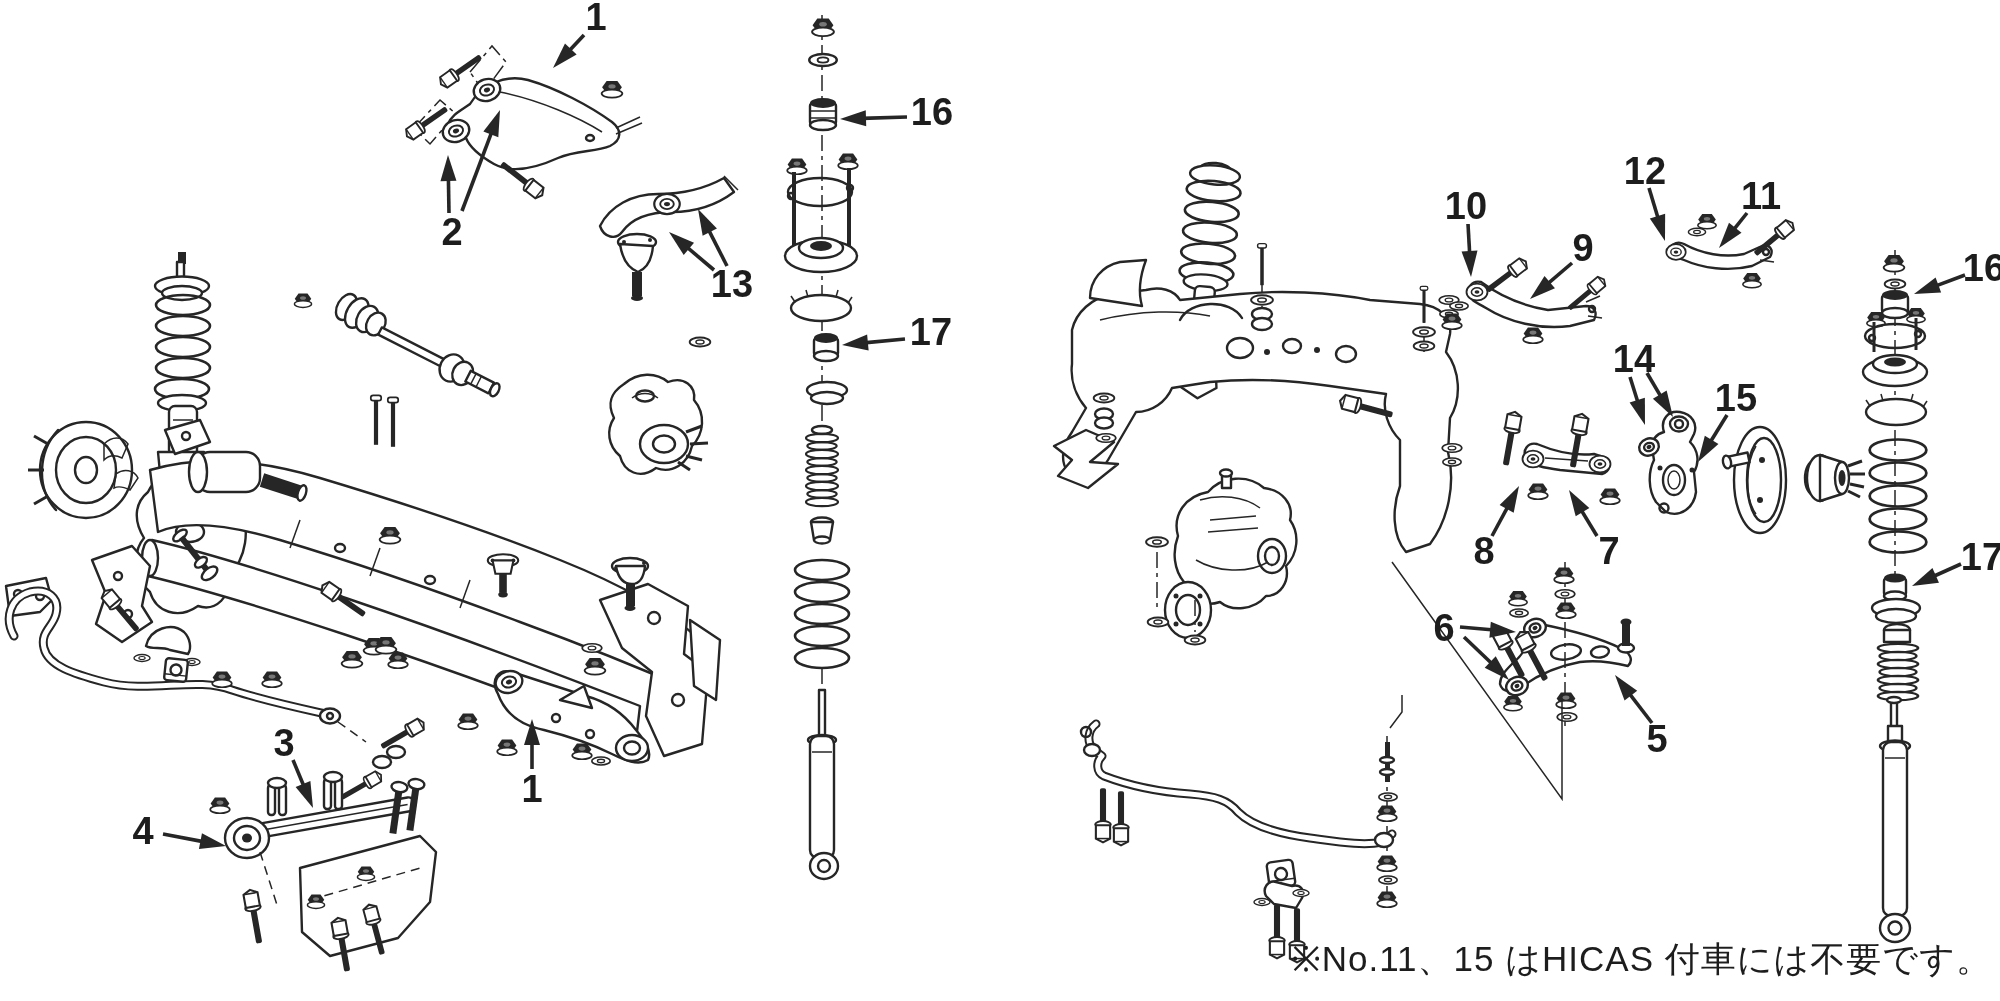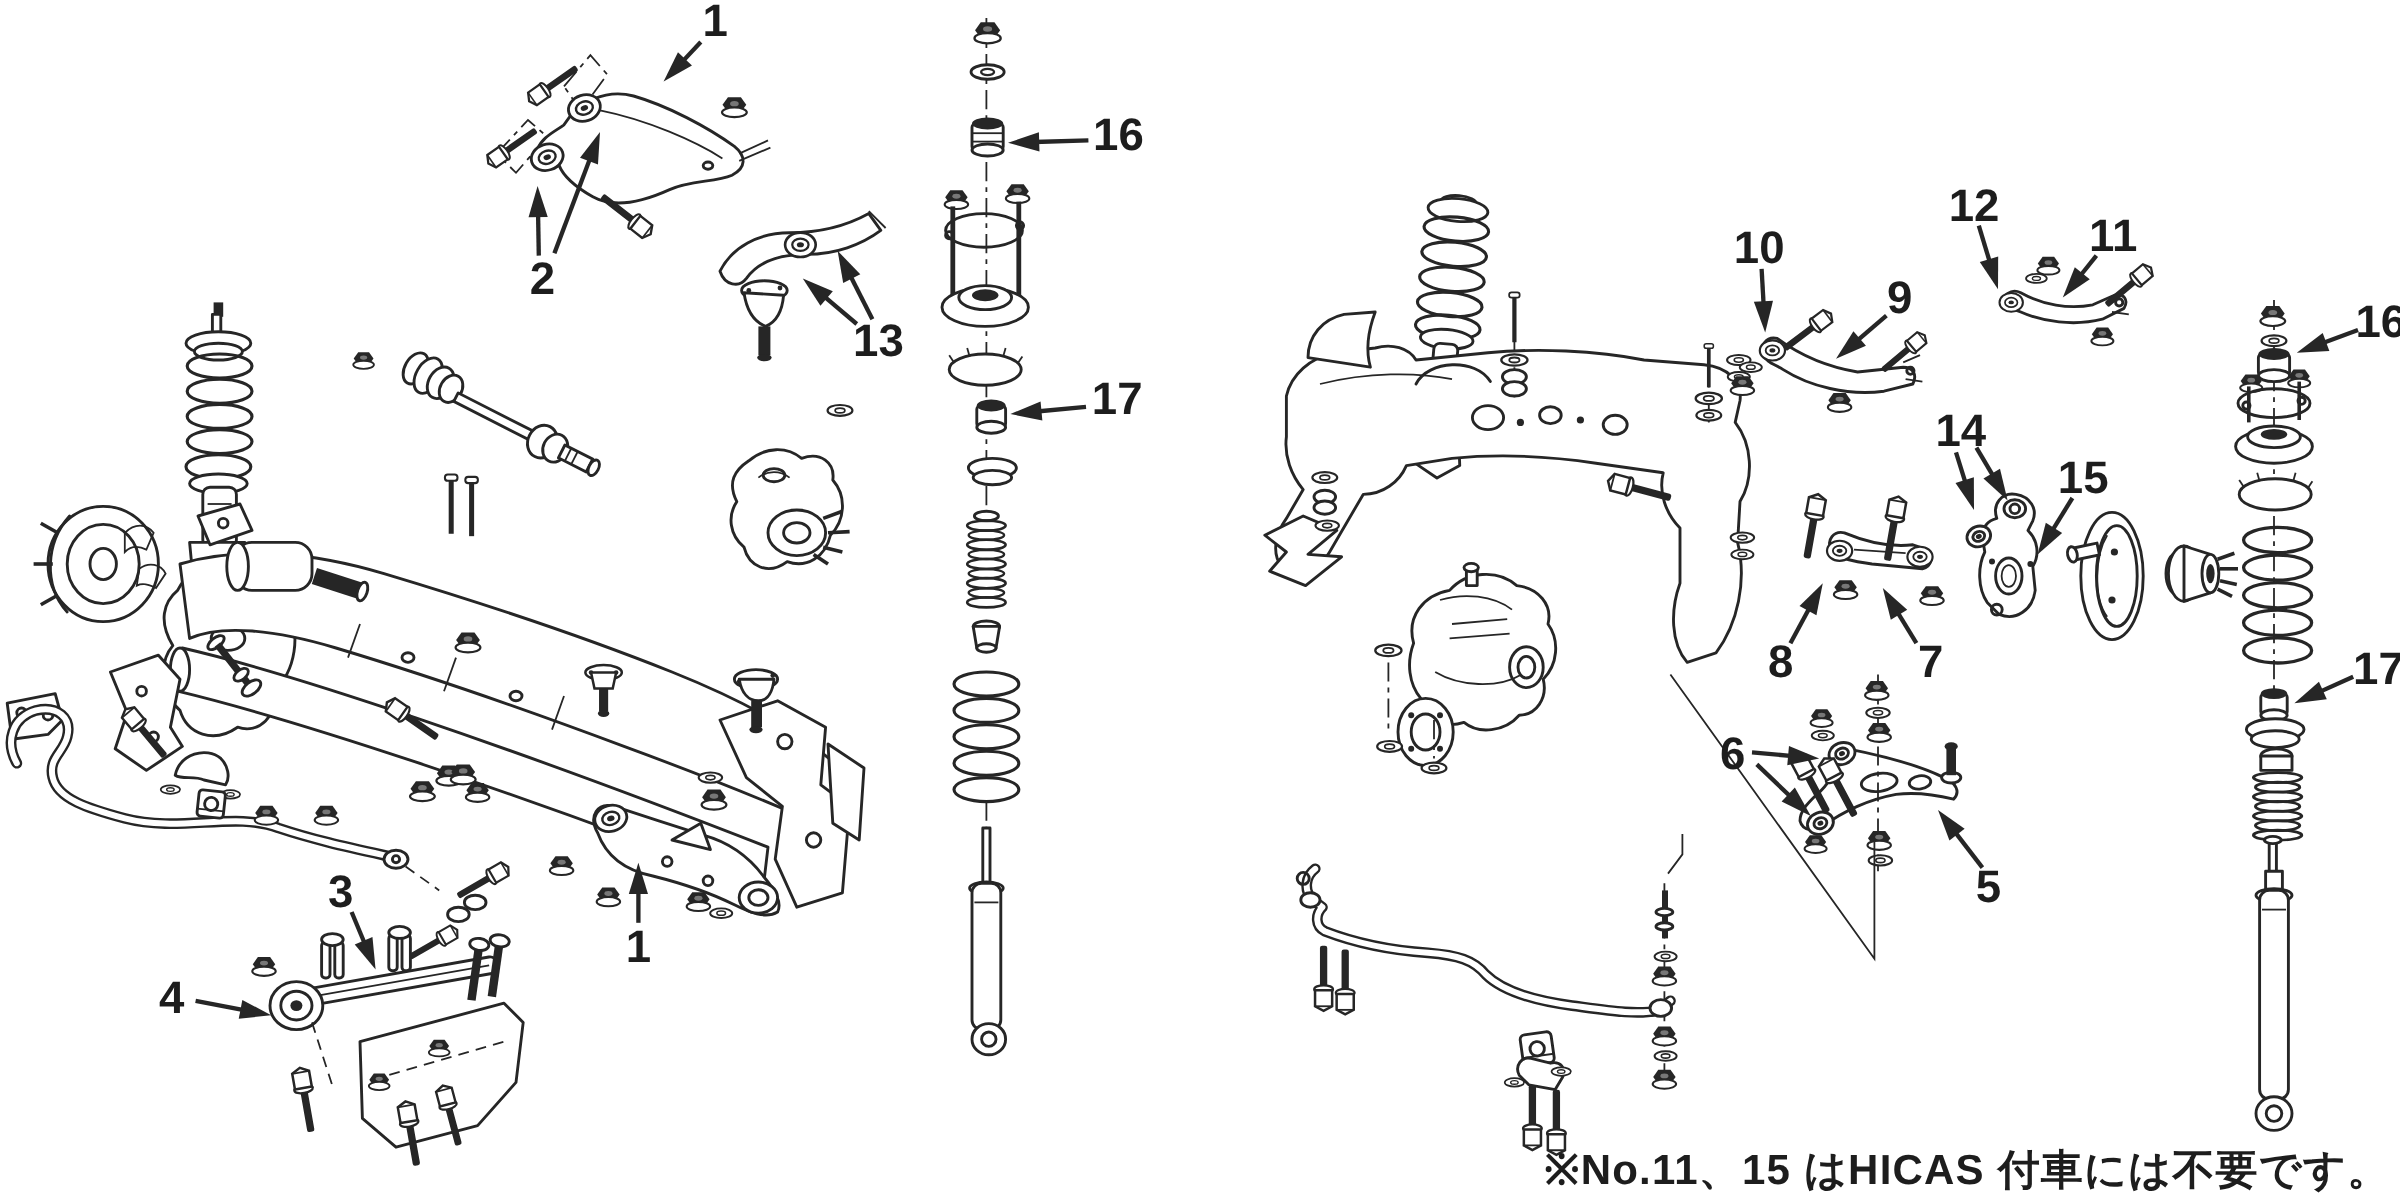--- a/index.html
+++ b/index.html
@@ -9,21 +9,21 @@
   
   .w{fill:#ffffff;stroke:#262626;stroke-width:2.4;stroke-linejoin:round;}
   .o{fill:none;stroke:#262626;stroke-width:2.4;stroke-linejoin:round;stroke-linecap:round;}
   .k{fill:#262626;stroke:none;}
   .t{fill:none;stroke:#262626;stroke-width:1.5;}
   .dash{stroke-dasharray:9 6;}
   .cdash{stroke-dasharray:16 5 4 5;}
   .tubeA{fill:none;stroke:#262626;stroke-width:9;stroke-linecap:round;stroke-linejoin:round;}
   .tubeB{fill:none;stroke:#ffffff;stroke-width:5;stroke-linecap:round;stroke-linejoin:round;}
   .callout-text{font-family:"Liberation Sans",sans-serif;font-weight:bold;font-size:38px;fill:#1d1d1d;}
-  .note{position:absolute;right:8px;bottom:2px;font-size:35px;font-weight:700;color:#1d1d1d;
+  .note{position:absolute;right:8px;bottom:18px;font-size:35px;font-weight:400;color:#1d1d1d;
         letter-spacing:1px;white-space:nowrap;margin-top:46px;}
 </style>
 </head>
 <body>
 
 <div class="stage">
 <svg viewBox="0 0 2000 1001" width="2000" height="1001">
   <defs>
     <g id="p-nut">
       <path d="M-11,-3 L-6,-10 L6,-10 L11,-3 L6,4 L-6,4 Z" fill="#262626"></path>

